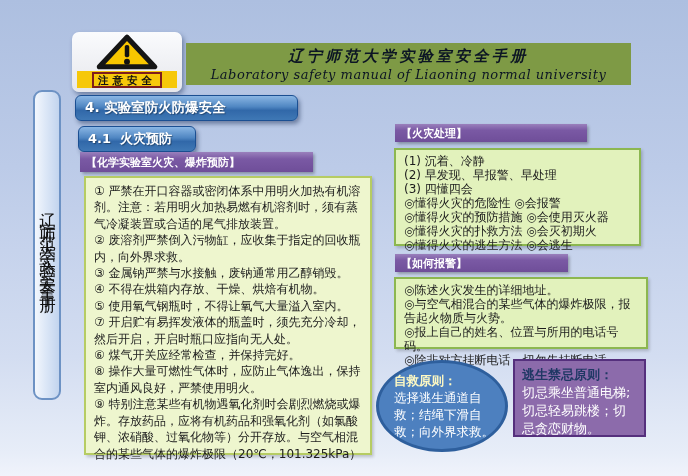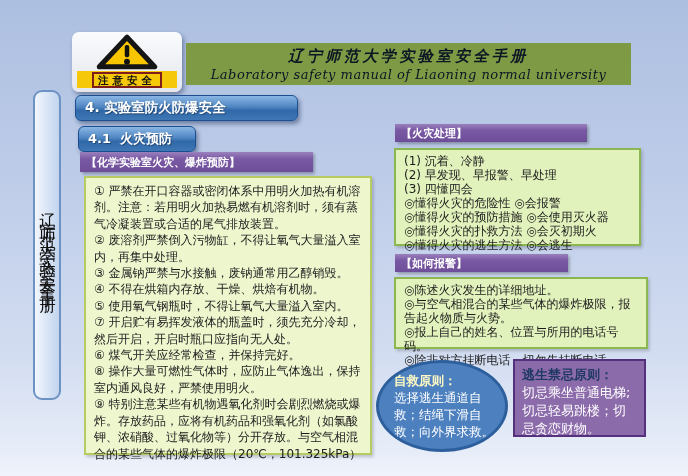--- a/index.html
+++ b/index.html
@@ -94,21 +94,21 @@
   <div class="v-bar">
     <div class="v-text">辽宁师范大学实验室安全手册</div>
   </div>
 
   <div class="btn btn-chapter">4. 实验室防火防爆安全</div>
   <div class="btn btn-section">4.1  火灾预防</div>
 
   <div class="phdr phdr-prevention">【化学实验室火灾、爆炸预防】</div>
   <div class="main-box">
       <div class="p-item">① 严禁在开口容器或密闭体系中用明火加热有机溶剂。注意：若用明火加热易燃有机溶剂时，须有蒸气冷凝装置或合适的尾气排放装置。</div>
-      <div class="p-item">② 废溶剂严禁倒入污物缸，不得让氧气大量溢入室内，再集中处理。</div>
+      <div class="p-item">② 废溶剂严禁倒入污物缸，应收集于指定的回收瓶内，向外界求救。</div>
       <div class="p-item">③ 金属钠严禁与水接触，废钠通常用乙醇销毁。</div>
       <div class="p-item">④ 不得在烘箱内存放、干燥、烘焙有机物。</div>
       <div class="p-item">⑤ 使用氧气钢瓶时，不得让氧气大量溢入室内。</div>
       <div class="p-item">⑦ 开启贮有易挥发液体的瓶盖时，须先充分冷却，然后开启，开启时瓶口应指向无人处。</div>
       <div class="p-item">⑥ 煤气开关应经常检查，并保持完好。</div>
       <div class="p-item">⑧ 操作大量可燃性气体时，应防止气体逸出，保持室内通风良好，严禁使用明火。</div>
       <div class="p-item">⑨ 特别注意某些有机物遇氧化剂时会剧烈燃烧或爆炸。存放药品，应将有机药品和强氧化剂（如氯酸钾、浓硝酸、过氧化物等）分开存放。与空气相混合的某些气体的爆炸极限（20℃，101.325kPa）</div>
     </div>
 
   <div class="phdr phdr-handling">【火灾处理】</div>

